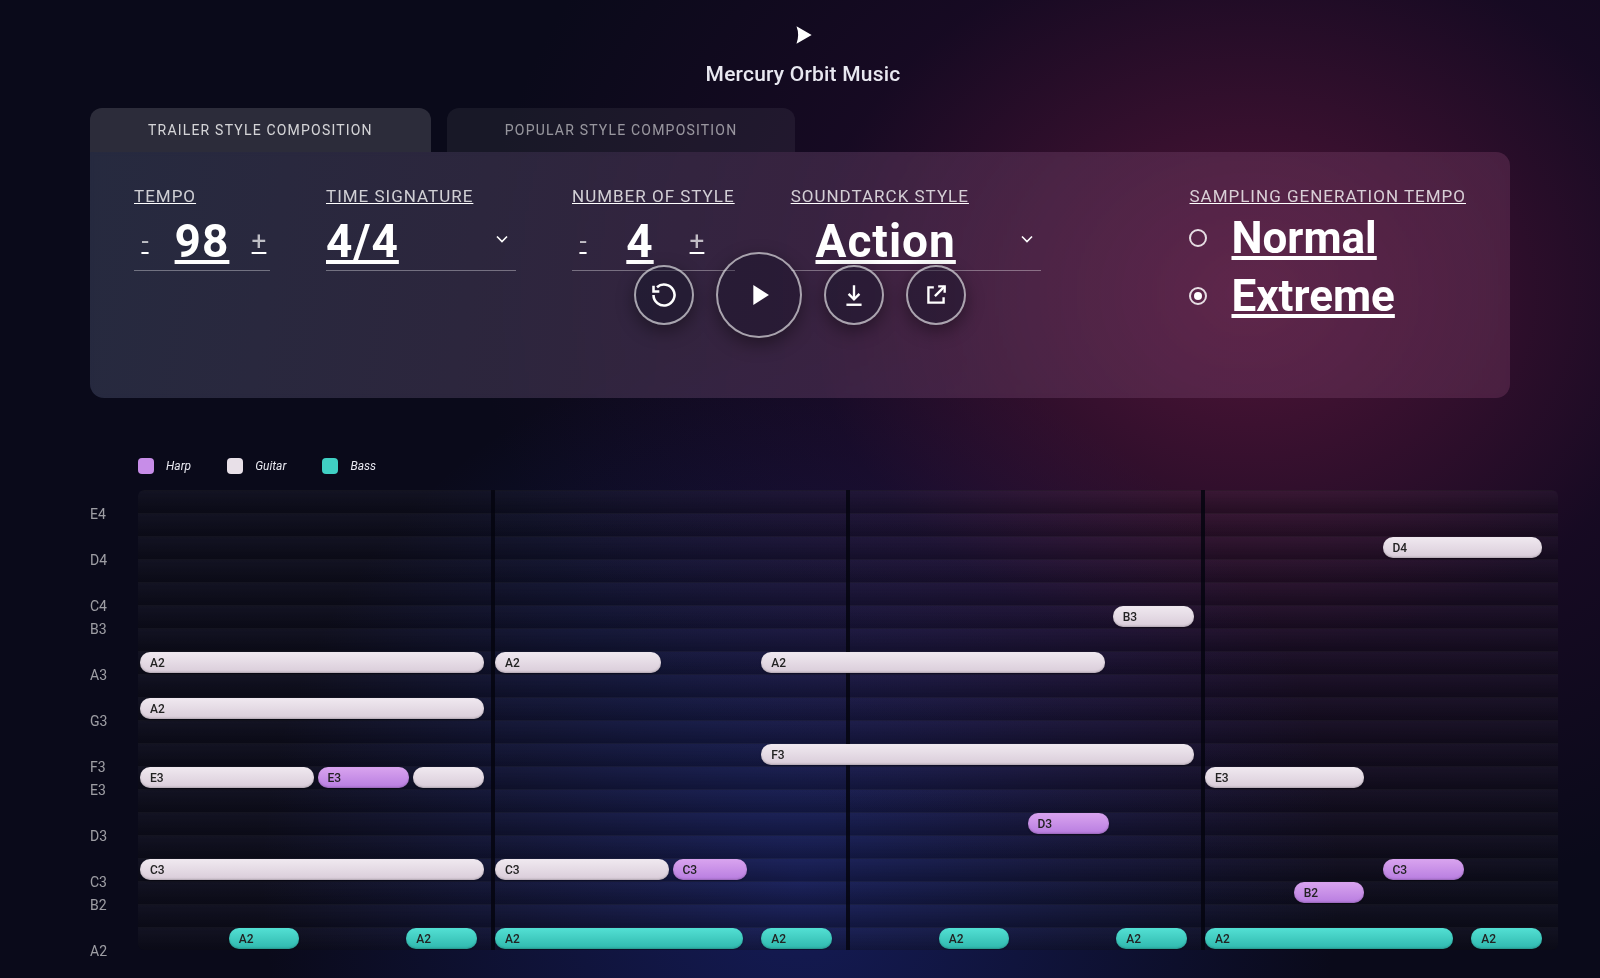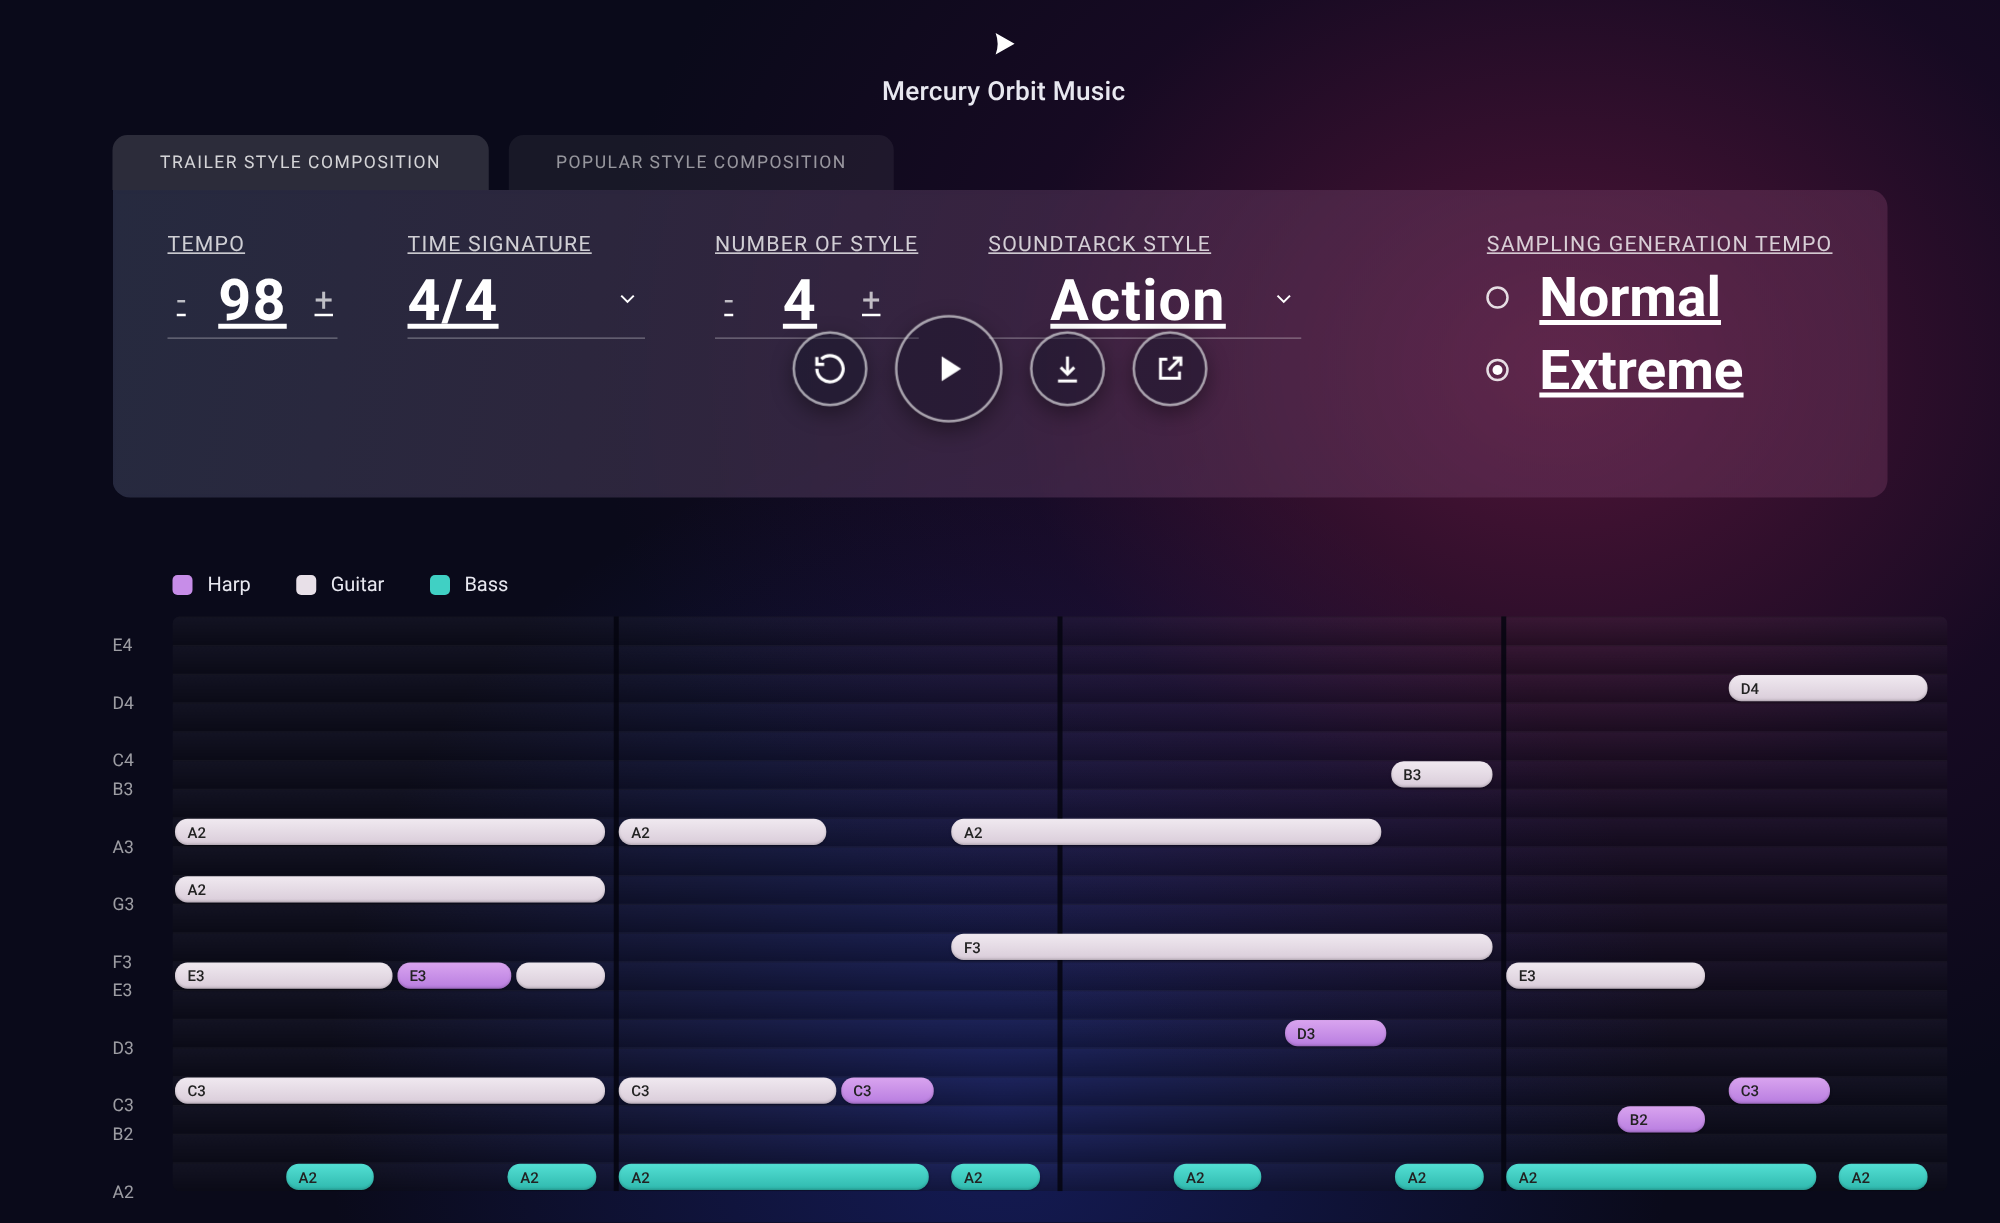--- a/index.html
+++ b/index.html
@@ -11,21 +11,21 @@
               #0a0a1a;
   color: #fff;
 }
 .app { padding: 22px 90px 0 90px; position: relative; }
 .header { display: flex; align-items: center; gap: 14px; padding-left: 6px; margin-bottom: 22px; flex-direction: column; }
 .logo-icon { width: 26px; height: 26px; display: flex; align-items: center; justify-content: center; }
 .app-title { font-size: 21px; font-weight: 500; color: #e8e8f0; letter-spacing: 0.2px; }
 
 .tabs { display: flex; gap: 16px; }
 .tab {
-  padding: 14px 38px;
+  padding: 14px 58px;
   font-size: 14px;
   letter-spacing: 1.2px;
   color: rgba(255,255,255,0.55);
   background: rgba(255,255,255,0.06);
   border-radius: 12px 12px 0 0;
   cursor: pointer;
   user-select: none;
 }
 .tab.active { background: rgba(255,255,255,0.14); color: rgba(255,255,255,0.8); }
 
@@ -41,21 +41,21 @@
 .control-group { display: flex; flex-direction: column; text-decoration: underline; }
 .ctrl-label { font-size: 17px; letter-spacing: 1px; color: rgba(255,255,255,0.78); margin-bottom: 8px; white-space: nowrap; }
 .ctrl-row {
   display: flex; align-items: center; gap: 6px;
   border-bottom: 1.5px solid rgba(255,255,255,0.35);
   padding-bottom: 2px;
 }
 .stepbtn { font-size: 26px; color: rgba(255,255,255,0.7); width: 22px; text-align: center; cursor: pointer; user-select: none; line-height: 1; }
 .big-val { font-size: 46px; font-weight: 700; color: #fff; text-align: center; min-width: 80px; letter-spacing: 1px; }
 .big-val.wide { min-width: 140px; text-align: left; }
-.big-val.wider { min-width: 190px; text-align: right; }
+.big-val.wider { min-width: 190px; text-align: center; }
 .chev { margin-left: auto; cursor: pointer; padding: 0 4px; }
 
 .radio-col { display: flex; flex-direction: column; gap: 6px; margin-top: -2px; }
 .radio-row { display: flex; align-items: center; gap: 24px; cursor: pointer; }
 .radio { width: 18px; height: 18px; border: 2px solid rgba(255,255,255,0.85); border-radius: 50%; display: flex; align-items: center; justify-content: center; flex-shrink: 0; }
 .radio .dot { width: 8px; height: 8px; background: #fff; border-radius: 50%; display: none; }
 .radio.selected .dot { display: block; }
 .radio-label { font-size: 44px; font-weight: 700; color: #fff; }
 
 .actions {
@@ -73,21 +73,21 @@
 }
 .circ-btn.play {
   width: 86px; height: 86px; border-width: 2px;
   background: rgba(10,10,30,0.3);
 }
 .circ-btn svg { display: block; }
 
 .legend { display: flex; gap: 36px; margin: 60px 0 16px 48px; }
 .legend-item { display: flex; align-items: center; gap: 12px; }
 .swatch { width: 16px; height: 16px; border-radius: 4px; }
-.legend-label { font-size: 16px; color: #e8e8f0; }
+.legend-label { font-size: 12px; color: #e8e8f0; font-style: italic; }
 
 .roll { position: relative; margin-left: 0; }
 .row-labels { position: absolute; left: 0; top: 12px; width: 46px; }
 .row-label { position: absolute; left: 0; width: 46px; text-align: left; font-size: 14px; color: rgba(255,255,255,0.6); transform: translateY(-50%); }
 .grid { margin-left: 48px; position: relative; background: rgba(255,255,255,0.02); border-radius: 6px; overflow: hidden; }
 .lane { height: 23px; background: linear-gradient(180deg, rgba(255,255,255,0.02) 0%, rgba(0,0,0,0.25) 100%); border-top: 1px solid rgba(255,255,255,0.04); position: relative; }
 .bar-sep { position: absolute; top: 0; bottom: 0; width: 4px; background: rgba(5,5,15,0.85); }
 .note {
   position: absolute; height: 21px; top: 1px; border-radius: 10px;
   font-size: 12px; color: #222; font-weight: 500;

